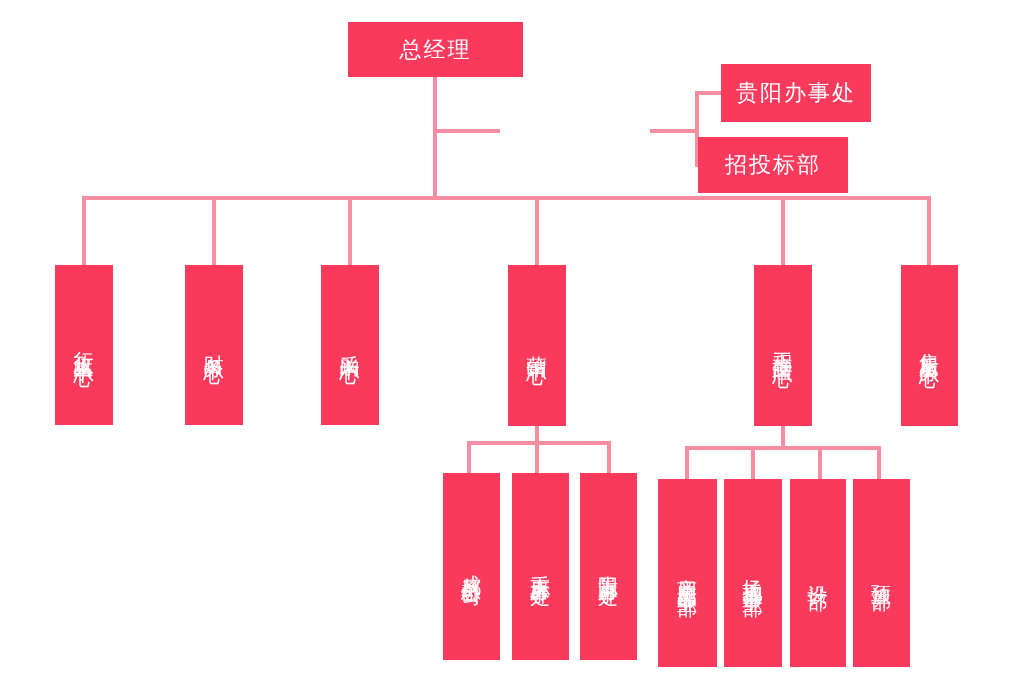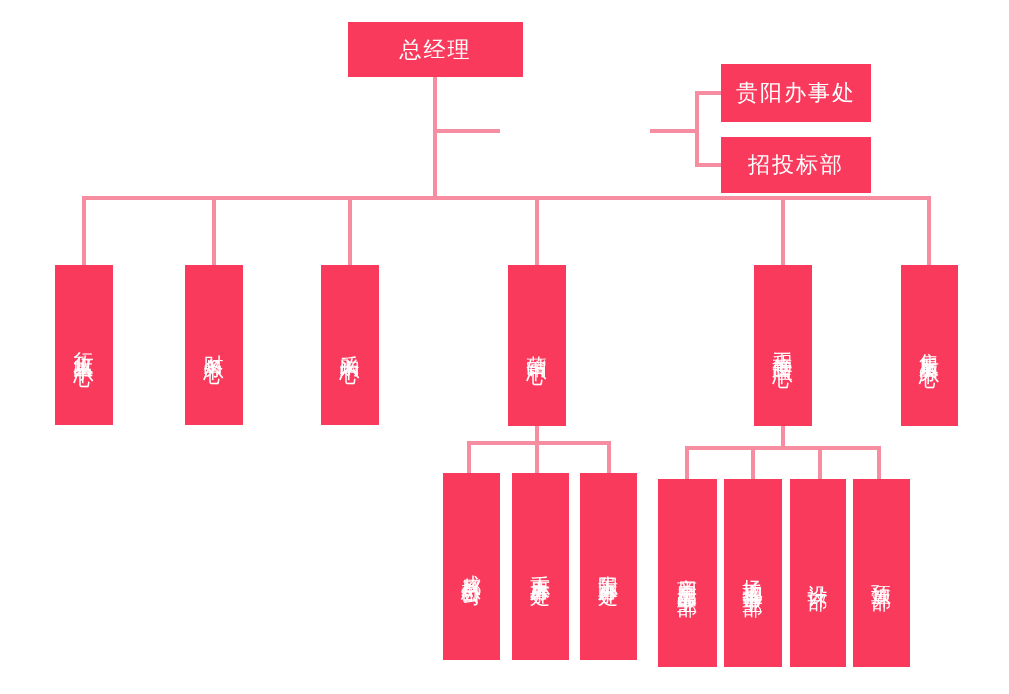--- a/index.html
+++ b/index.html
@@ -69,21 +69,21 @@
   <div class="line" style="left:781px;top:425px;width:4px;height:21px"></div>
   <div class="line" style="left:685px;top:446px;width:196px;height:4px"></div>
   <div class="line" style="left:685px;top:450px;width:4px;height:29px"></div>
   <div class="line" style="left:751px;top:450px;width:4px;height:29px"></div>
   <div class="line" style="left:818px;top:450px;width:4px;height:29px"></div>
   <div class="line" style="left:877px;top:450px;width:4px;height:29px"></div>
 
   <div class="node h" style="left:348px;top:22px;width:175px;height:55px">总经理</div>
 
   <div class="node h" style="left:721px;top:64px;width:150px;height:58px">贵阳办事处</div>
-  <div class="node h" style="left:721px;top:137px;width:150px;height:56px">招投标部</div>
+  <div class="node h" style="left:698px;top:137px;width:150px;height:56px">招投标部</div>
 
   <div class="node v" style="left:55px;top:265px;width:58px;height:160px">行政人事中心</div>
   <div class="node v" style="left:185px;top:265px;width:58px;height:160px">财务中心</div>
   <div class="node v" style="left:321px;top:265px;width:58px;height:160px">采购中心</div>
   <div class="node v" style="left:508px;top:265px;width:58px;height:161px">营销中心</div>
   <div class="node v" style="left:754px;top:265px;width:58px;height:161px">工程管理中心</div>
   <div class="node v" style="left:901px;top:265px;width:57px;height:161px">售后服务中心</div>
 
   <div class="node v" style="left:443px;top:473px;width:57px;height:187px">成都总公司</div>
   <div class="node v" style="left:512px;top:473px;width:57px;height:187px">重庆办事处</div>

